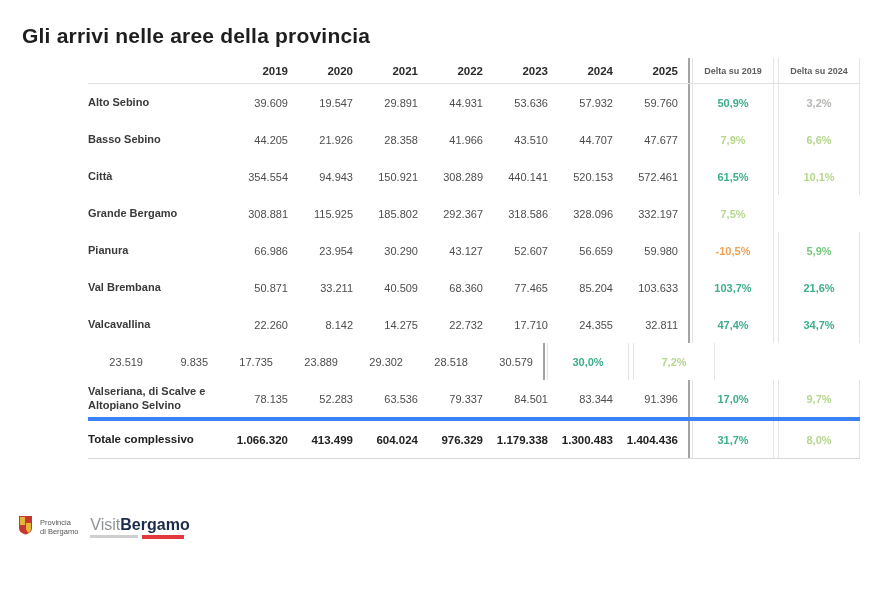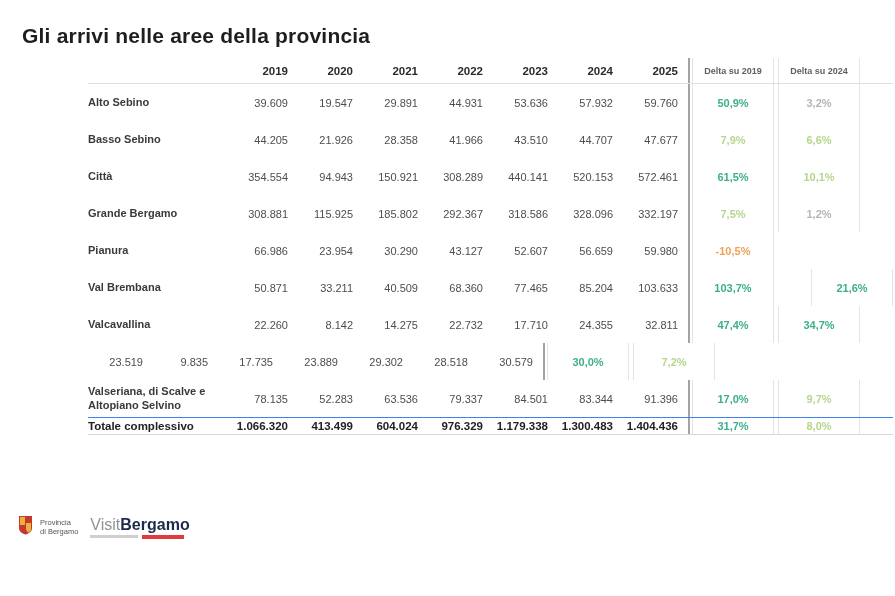--- a/index.html
+++ b/index.html
@@ -6,21 +6,21 @@
   body { background:#ffffff; font-family:"Liberation Sans","DejaVu Sans",sans-serif; }
   .slide { position:relative; width:895px; height:596px; background:#ffffff; overflow:hidden; }
 
   .title { position:absolute; left:22px; top:24px; font-size:21px; font-weight:600;
            color:#1e1e1e; letter-spacing:0.2px; }
 
   .table-wrap { position:absolute; left:88px; top:58px; }
 
   .trow { display:flex; align-items:center; height:37px; }
   .trow.head { height:26px; border-bottom:1px solid #e0e0e0; }
-  .trow.total { height:18px; border-top:1px solid #3b82f6; border-bottom:1px solid #d8d8d8; }
+  .trow.total { height:42px; border-top:4px solid #3b82f6; border-bottom:1px solid #d8d8d8; }
 
   .cell { white-space:normal; }
   .cell.label { width:145px; font-size:11px; font-weight:bold; color:#3a3a3a; line-height:1.25; }
   .cell.num   { width:65px; text-align:right; padding-right:10px; font-size:11px; color:#4d4d4d; white-space:nowrap; }
   .trow.head .cell.num { font-size:11.5px; font-weight:bold; color:#2b2b2b; }
   .trow.total .cell.label, .trow.total .cell.num { font-weight:bold; color:#222222; font-size:11.5px; }
 
   .vdivider { width:2px; align-self:stretch; background:#a3a3a3; }
   .dgap { width:4px; align-self:stretch; }
 
@@ -112,48 +112,48 @@
         <div class="cell num">308.881</div>
         <div class="cell num">115.925</div>
         <div class="cell num">185.802</div>
         <div class="cell num">292.367</div>
         <div class="cell num">318.586</div>
         <div class="cell num">328.096</div>
         <div class="cell num">332.197</div>
         <div class="vdivider"></div>
         <div class="cell delta box-l" style="color: rgb(182, 214, 142);">7,5%</div>
         <div class="dgap"></div>
-        <div class="cell delta box-r" style="color: rgb(181, 181, 178);">1,2%</div>
       </div>
       <div class="trow">
         <div class="cell label">Pianura</div>
         <div class="cell num">66.986</div>
         <div class="cell num">23.954</div>
         <div class="cell num">30.290</div>
         <div class="cell num">43.127</div>
         <div class="cell num">52.607</div>
         <div class="cell num">56.659</div>
         <div class="cell num">59.980</div>
         <div class="vdivider"></div>
         <div class="cell delta box-l" style="color: rgb(239, 162, 87);">-10,5%</div>
         <div class="dgap"></div>
+        <div class="cell delta box-r" style="color: rgb(116, 199, 124);">5,9%</div>
       </div>
       <div class="trow">
         <div class="cell label">Val Brembana</div>
         <div class="cell num">50.871</div>
         <div class="cell num">33.211</div>
         <div class="cell num">40.509</div>
         <div class="cell num">68.360</div>
         <div class="cell num">77.465</div>
         <div class="cell num">85.204</div>
         <div class="cell num">103.633</div>
         <div class="vdivider"></div>
         <div class="cell delta box-l" style="color: rgb(62, 174, 140);">103,7%</div>
         <div class="dgap"></div>
-        <div class="cell delta box-r" style="color: rgb(62, 174, 140); margin-left: 33px;">21,6%</div>
+        <div class="cell delta box-r" style="color: rgb(62, 174, 140);">21,6%</div>
       </div>
       <div class="trow">
         <div class="cell label">Valcavallina</div>
         <div class="cell num">22.260</div>
         <div class="cell num">8.142</div>
         <div class="cell num">14.275</div>
         <div class="cell num">22.732</div>
         <div class="cell num">17.710</div>
         <div class="cell num">24.355</div>
         <div class="cell num">32.811</div>

